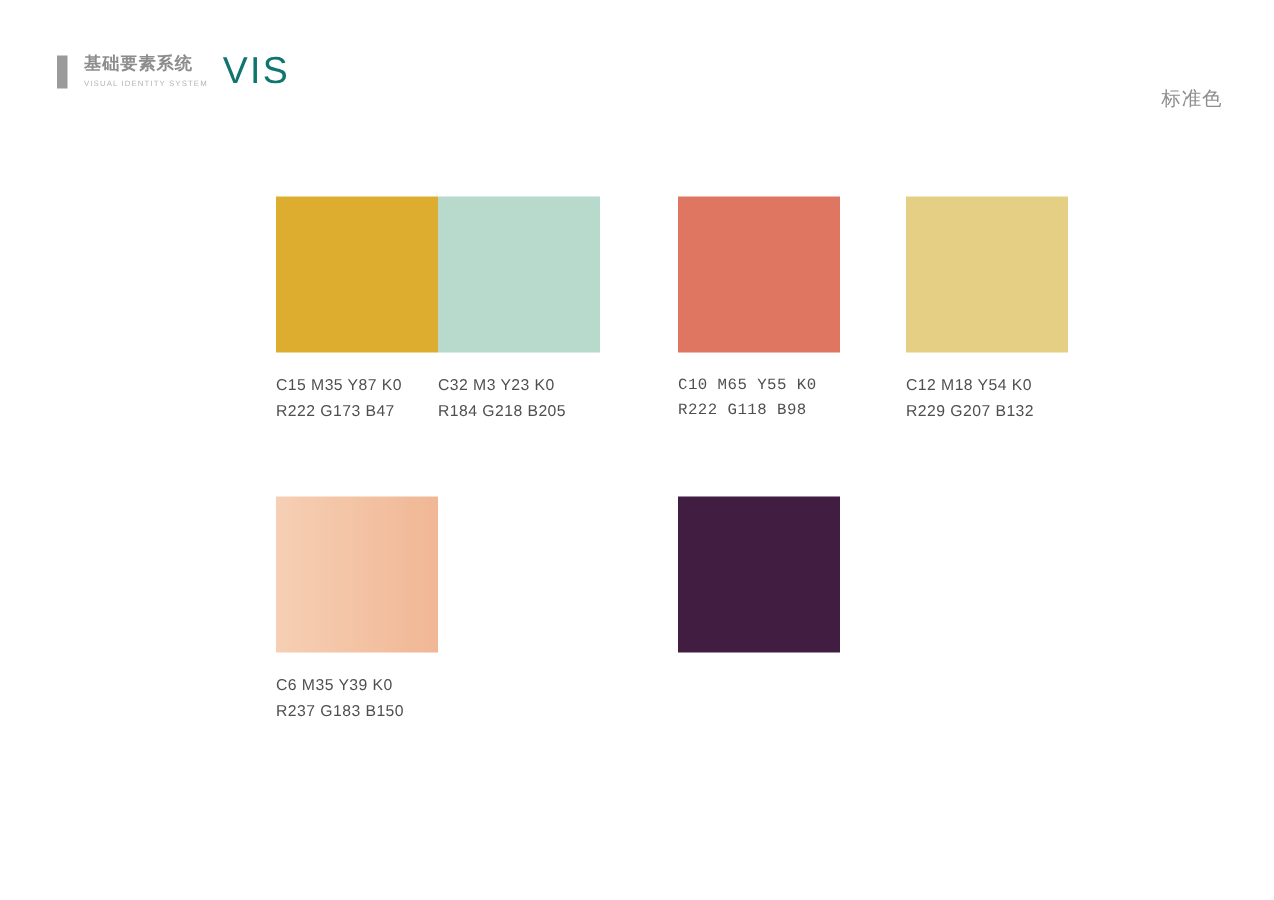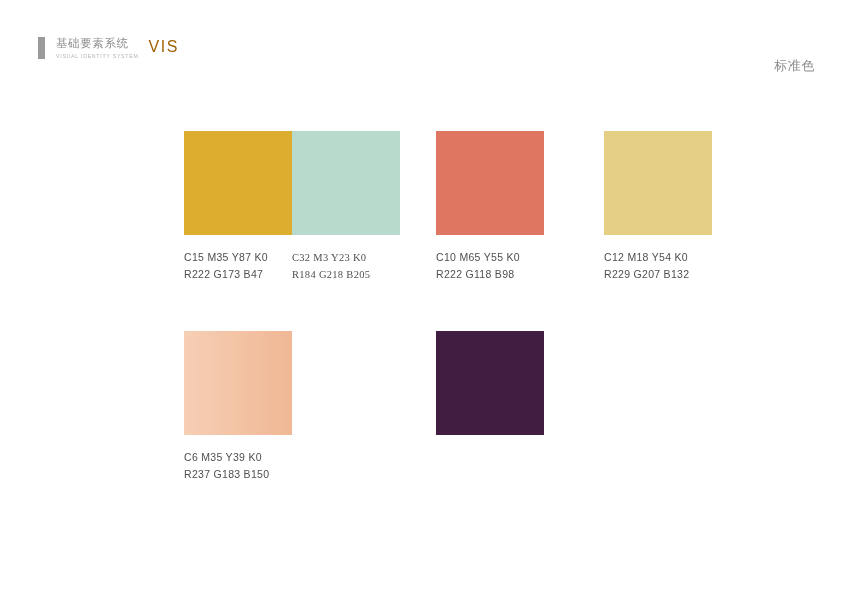--- a/index.html
+++ b/index.html
@@ -42,32 +42,33 @@
     display: flex;
     flex-direction: column;
     margin-right: 10px;
   }
   .brand-cn {
     font-size: 11.5px;
     color: #8d8d8d;
     letter-spacing: 0.6px;
     line-height: 14px;
     white-space: nowrap;
+    font-weight: bold;
   }
   .brand-en {
     font-size: 5.2px;
     color: #b4b4b4;
     letter-spacing: 0.75px;
     line-height: 9px;
     margin-top: 2px;
     white-space: nowrap;
   }
   .brand-vis {
-    font-size: 16px;
-    color: #a16207;
+    font-size: 25px;
+    color: #0f766e;
     letter-spacing: 1.5px;
     line-height: 24px;
     margin-top: -1px;
     font-weight: 400;
     white-space: nowrap;
   }
   .header-right {
     position: absolute;
     right: 34px;
     top: 57px;
@@ -87,22 +88,22 @@
   .row {
     position: relative;
     height: 200px;
   }
   .cell {
     position: absolute;
     top: 0;
     width: 108px;
   }
   .cell.c0 { left: 0px; padding-left: 48px; }
-  .cell.c1 { left: 156px; font-family: Liberation Serif, serif; }
-  .cell.c2 { left: 300px; }
+  .cell.c1 { left: 156px; }
+  .cell.c2 { left: 316px; font-family: Liberation Mono, monospace; }
   .cell.c3 { left: 468px; }
 
   .swatch {
     width: 108px;
     height: 104px;
   }
   .caption {
     margin-top: 14px;
     font-size: 10.5px;
     color: #4f4f4f;

